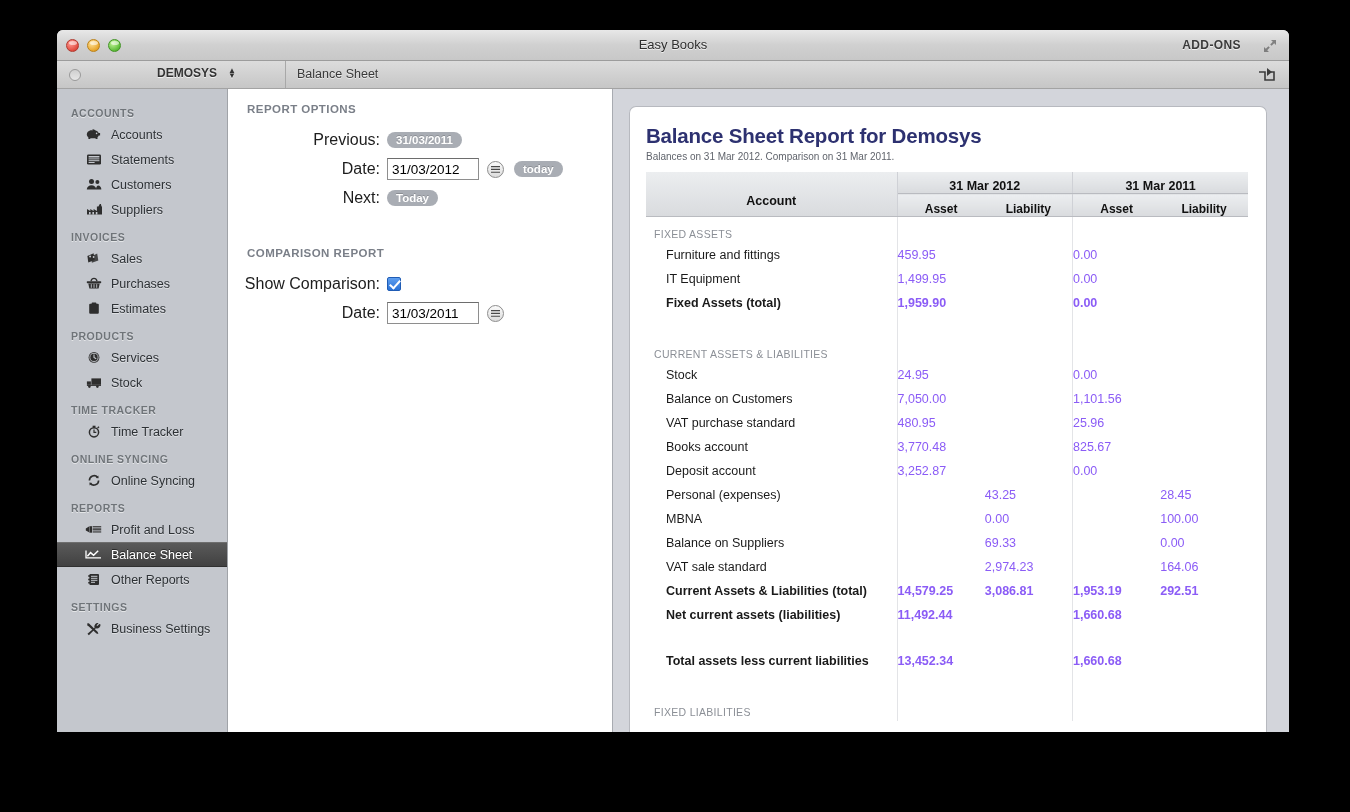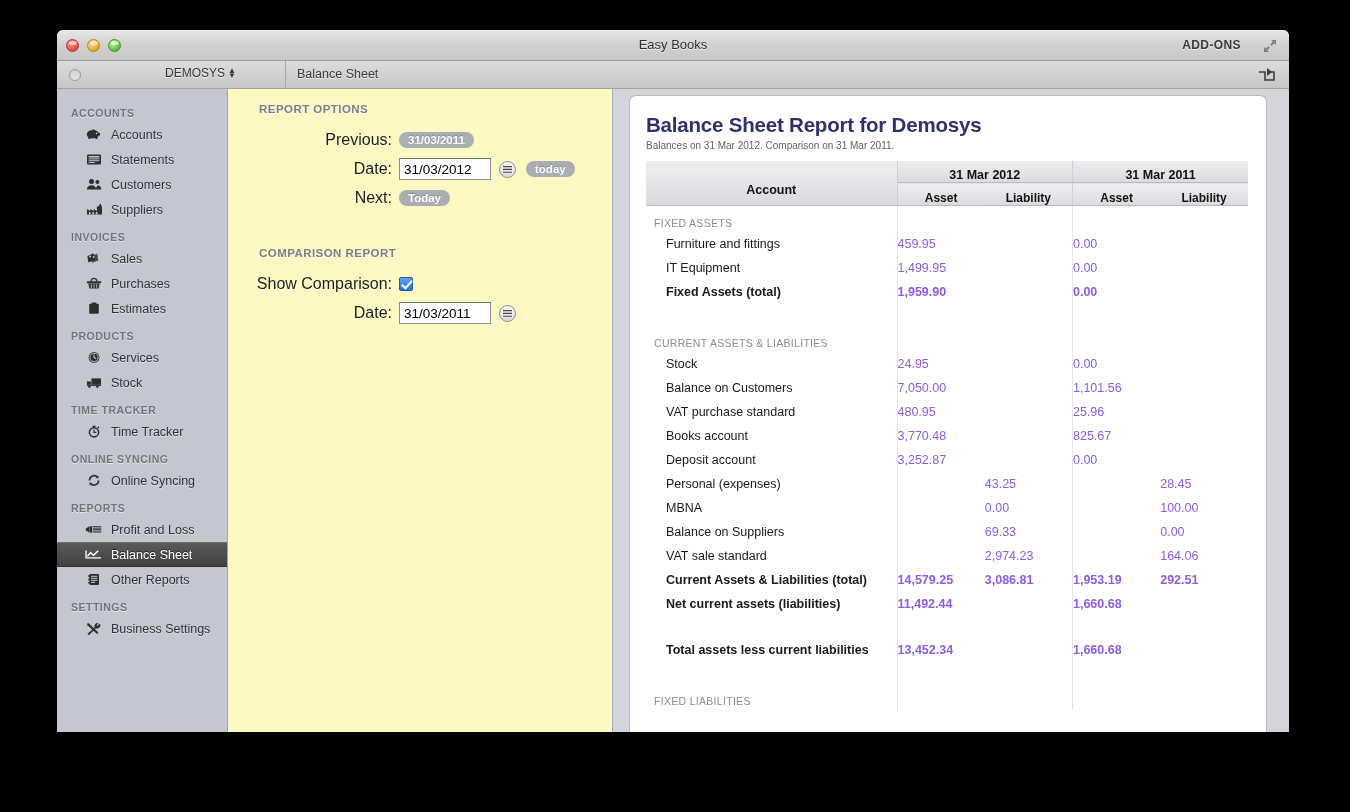--- a/index.html
+++ b/index.html
@@ -61,24 +61,23 @@
     border-bottom: 1px solid #a3a3a3;
   }
   #tb-circle {
     position: absolute; left: 12px; top: 8px;
     width: 12px; height: 12px; border-radius: 50%;
     background: linear-gradient(to bottom,#cfcfcf,#e6e6e6);
     border: 1px solid #9a9a9a;
   }
   #company-pop {
     position: absolute; left: 100px; top: 5px;
-    display: flex; align-items: center; gap: 3px;
-    font-size: 12px; font-weight: normal; color: #333;
+    display: flex; align-items: center; gap: 11px;
+    font-size: 12px; font-weight: bold; color: #333;
     text-shadow: 0 1px 0 rgba(255,255,255,.7);
-    margin-left: 8px;
   }
   .updown { display: inline-flex; flex-direction: column; line-height: 5px; font-size: 8px; color: #333; }
   #tb-sep { position: absolute; left: 228px; top: 0; bottom: 0; width: 1px; background: #a8a8a8; }
   #tb-crumb {
     position: absolute; left: 240px; top: 6px;
     font-size: 12.5px; color: #3a3a3a;
     text-shadow: 0 1px 0 rgba(255,255,255,.6);
   }
   #share-icon { position: absolute; right: 14px; top: 6px; width: 17px; height: 15px; }
   
@@ -106,23 +105,23 @@
   .sb-item.selected {
     background: linear-gradient(to bottom,#5a5a5a,#414141);
     color: #fff; text-shadow: 0 -1px 0 rgba(0,0,0,.5);
     border-top: 1px solid #6e6e6e; border-bottom: 1px solid #303030;
   }
   .sb-ico { width: 17px; height: 15px; display: inline-flex; align-items: center; justify-content: center; flex: 0 0 17px; }
   .sb-ico svg { display: block; }
   
   #options {
     width: 385px; flex: 0 0 385px;
-    background: #fef9c3;
+    background: #ffffff;
     border-right: 1px solid #a8abb1;
-    padding: 14px 0 0 16px;
+    padding: 14px 0 0 4px;
     position: relative;
   }
   .opt-head {
     margin-left: 15px; margin-bottom: 16px;
     font-size: 11.5px; font-weight: bold; letter-spacing: .45px;
     color: #7a7f88;
     text-shadow: 0 1px 0 rgba(255,255,255,.7);
   }
   .opt-row { display: flex; align-items: center; margin-bottom: 9px; }
   .opt-label {
@@ -170,21 +169,21 @@
     width: 4px; height: 9px;
     border: solid #fff; border-width: 0 2.2px 2.2px 0;
     transform: rotate(42deg);
   }
   .opt-head.second { margin-top: 40px; }
   
   #reportarea {
     flex: 1 1 auto;
     background: #d3d5db;
     position: relative;
-    padding: 6px 22px 0 16px;
+    padding: 17px 22px 0 16px;
   }
   #paper {
     background: #fff;
     border: 1px solid #b7b9bf;
     border-radius: 7px 7px 0 0;
     border-bottom: none;
     height: 100%;
     padding: 17px 18px 0 16px;
     overflow: hidden;
     position: relative;

